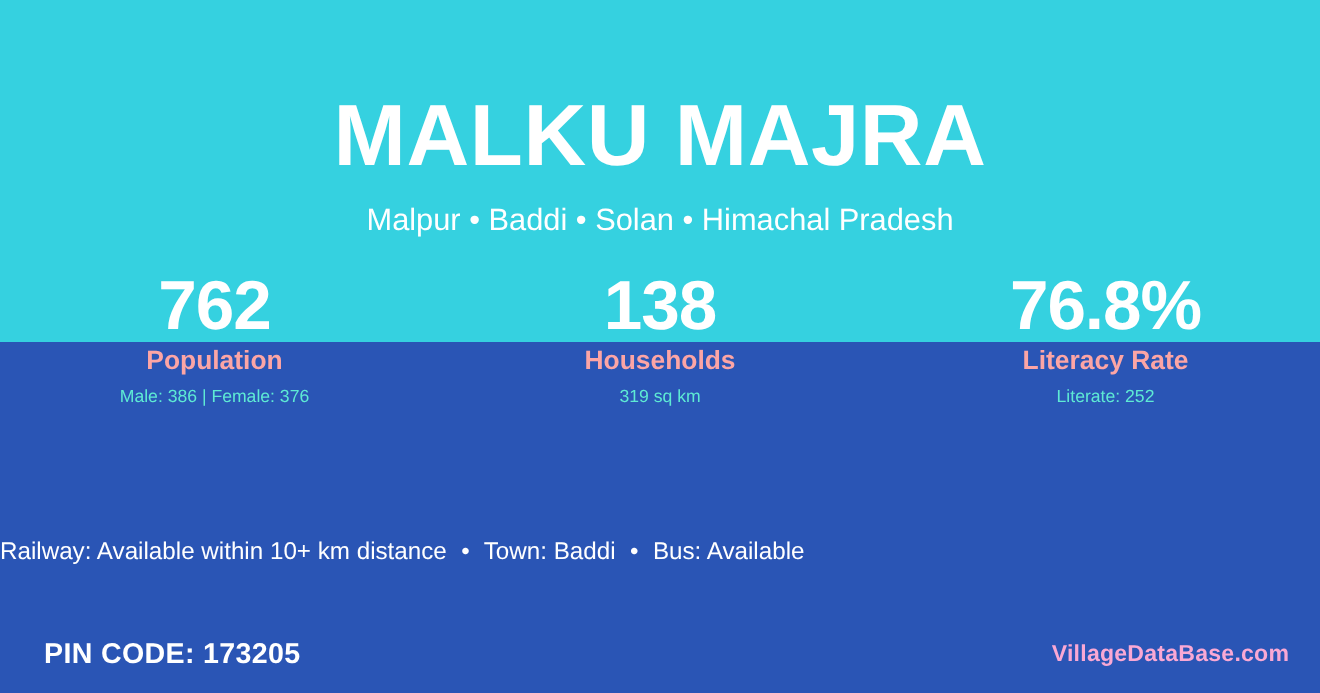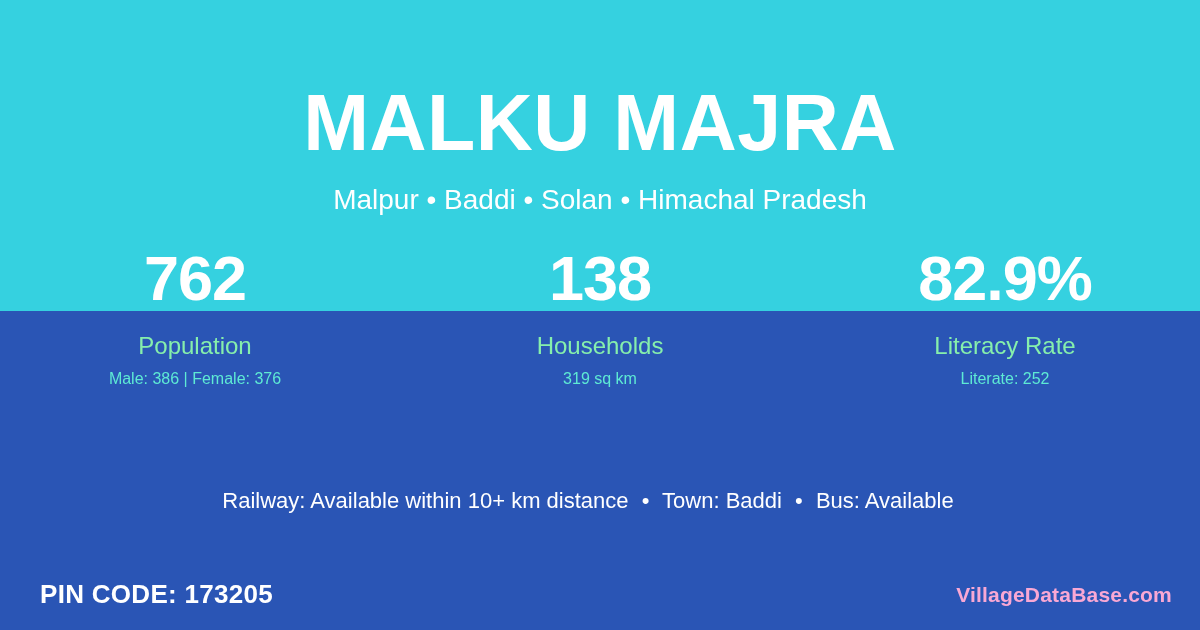--- a/index.html
+++ b/index.html
@@ -92,43 +92,42 @@
   }
   .stat-value {
     font-size: 63px;
     line-height: 66px;
     font-weight: bold;
     color: #ffffff;
     letter-spacing: -1px;
     white-space: nowrap;
   }
   .stat-label {
-    margin-top: 21px;
+    margin-top: 3px;
     font-size: 24px;
     line-height: 28px;
-    font-weight: normal;
-    color: #86efac;
+    font-weight: bold;
+    color: #fca5a5;
     white-space: nowrap;
   }
   .stat-sub {
     margin-top: 9px;
     font-size: 16px;
     line-height: 19px;
     font-weight: normal;
     color: #5eead4;
     white-space: nowrap;
   }
 
   
   .info-line {
     position: absolute;
     left: 0;
     top: 487px;
     width: 1176px;
-    text-align: center;
     font-size: 22px;
     line-height: 27px;
     color: #ffffff;
     white-space: nowrap;
   }
   .info-sep {
     padding: 0 7px;
     color: #ffffff;
   }
 
@@ -184,21 +183,21 @@
       <div class="stat-sub">Male: 386 | Female: 376</div>
     </div>
 
     <div class="stat-col">
       <div class="stat-value">138</div>
       <div class="stat-label">Households</div>
       <div class="stat-sub">319 sq km</div>
     </div>
 
     <div class="stat-col">
-      <div class="stat-value">82.9%</div>
+      <div class="stat-value">76.8%</div>
       <div class="stat-label">Literacy Rate</div>
       <div class="stat-sub">Literate: 252</div>
     </div>
 
   </div>
 
   <div class="info-line">
     <span>Railway: Available within 10+ km distance</span>
     <span class="info-sep">•</span>
     <span>Town: Baddi</span>

